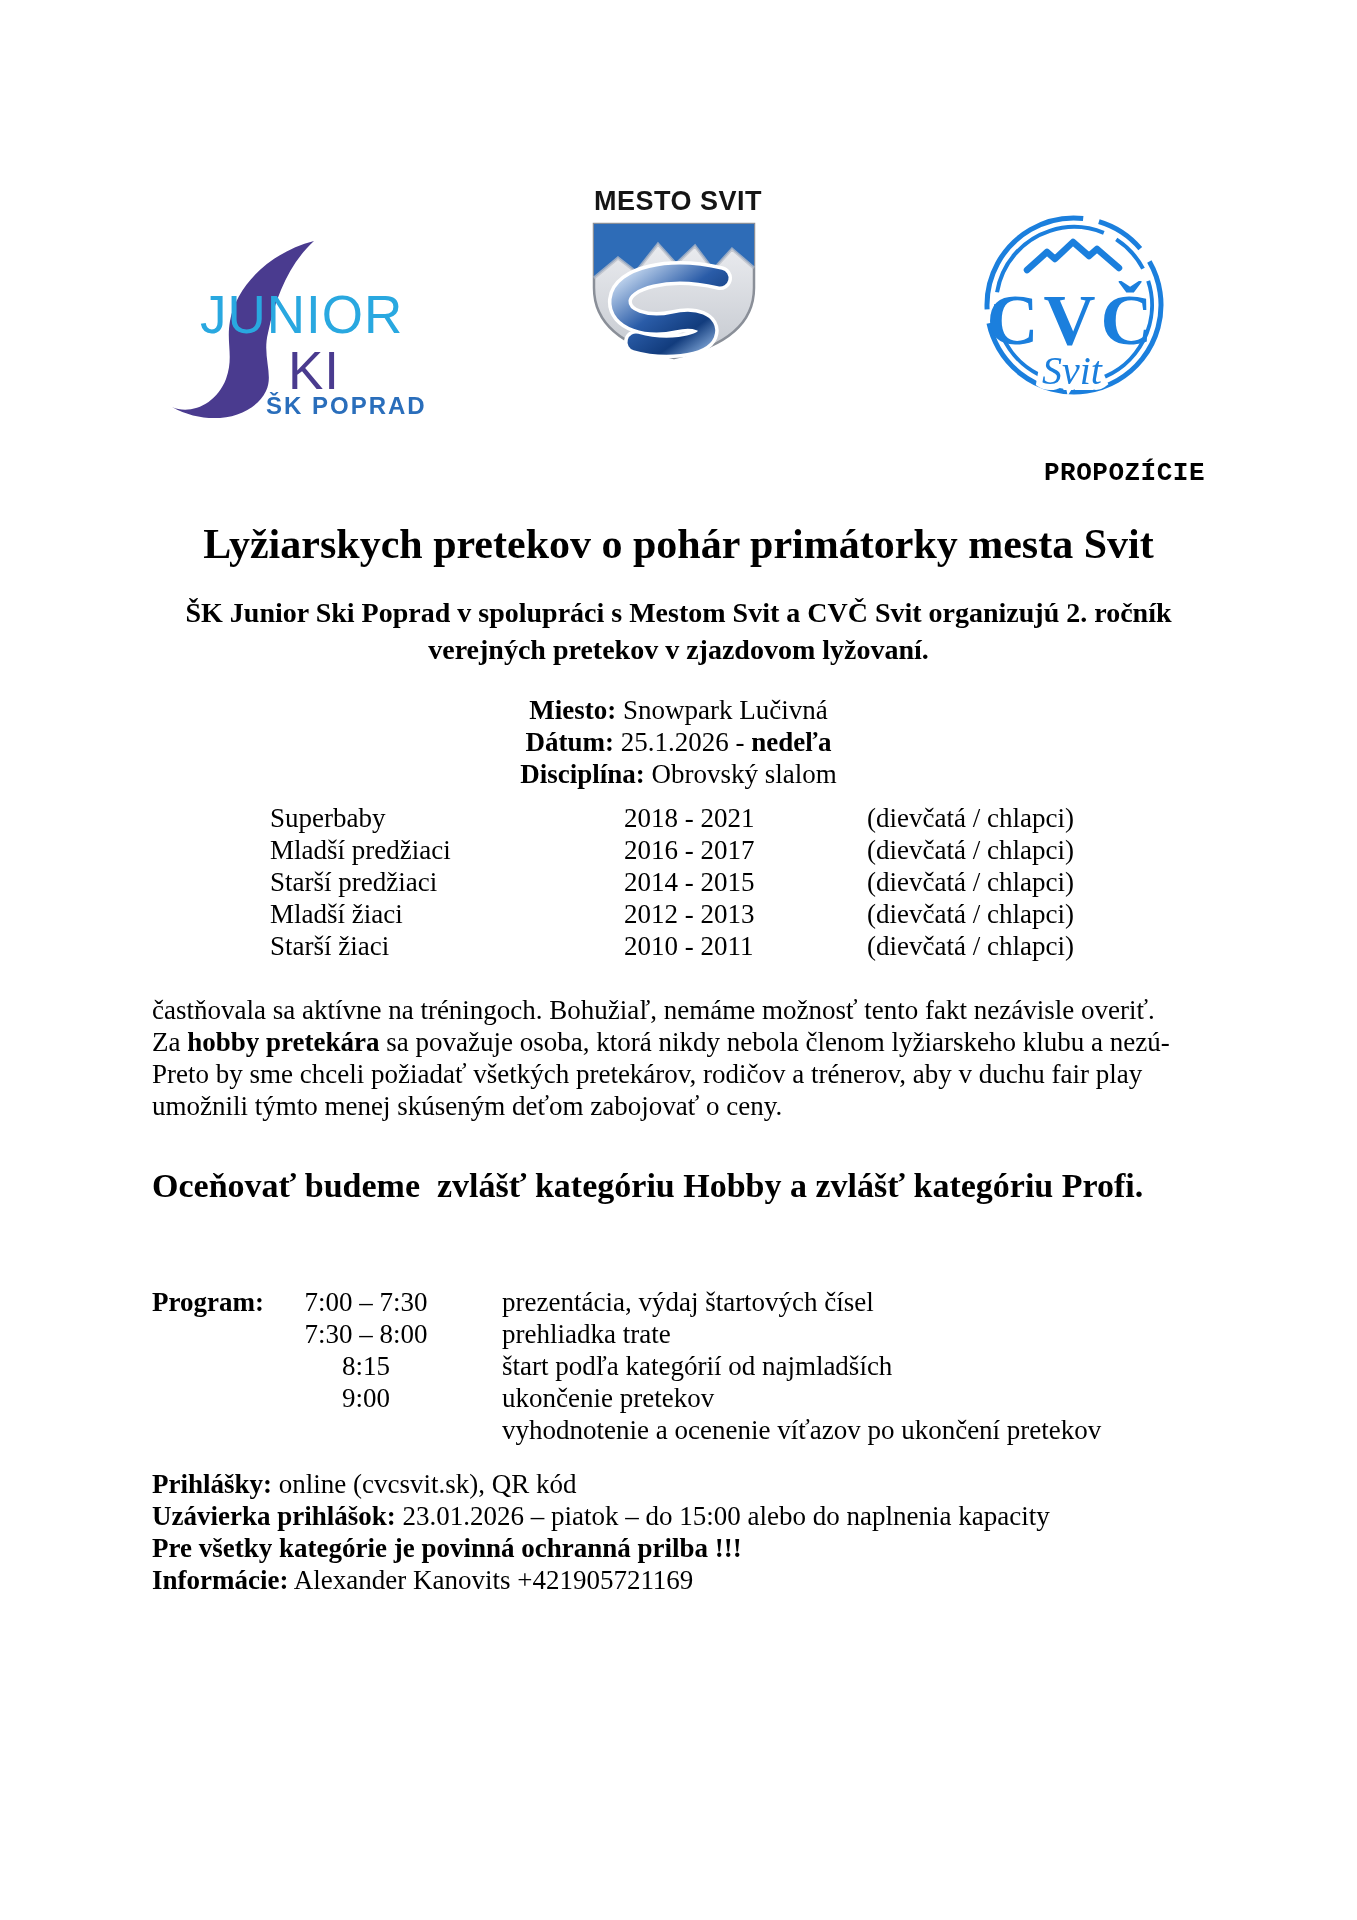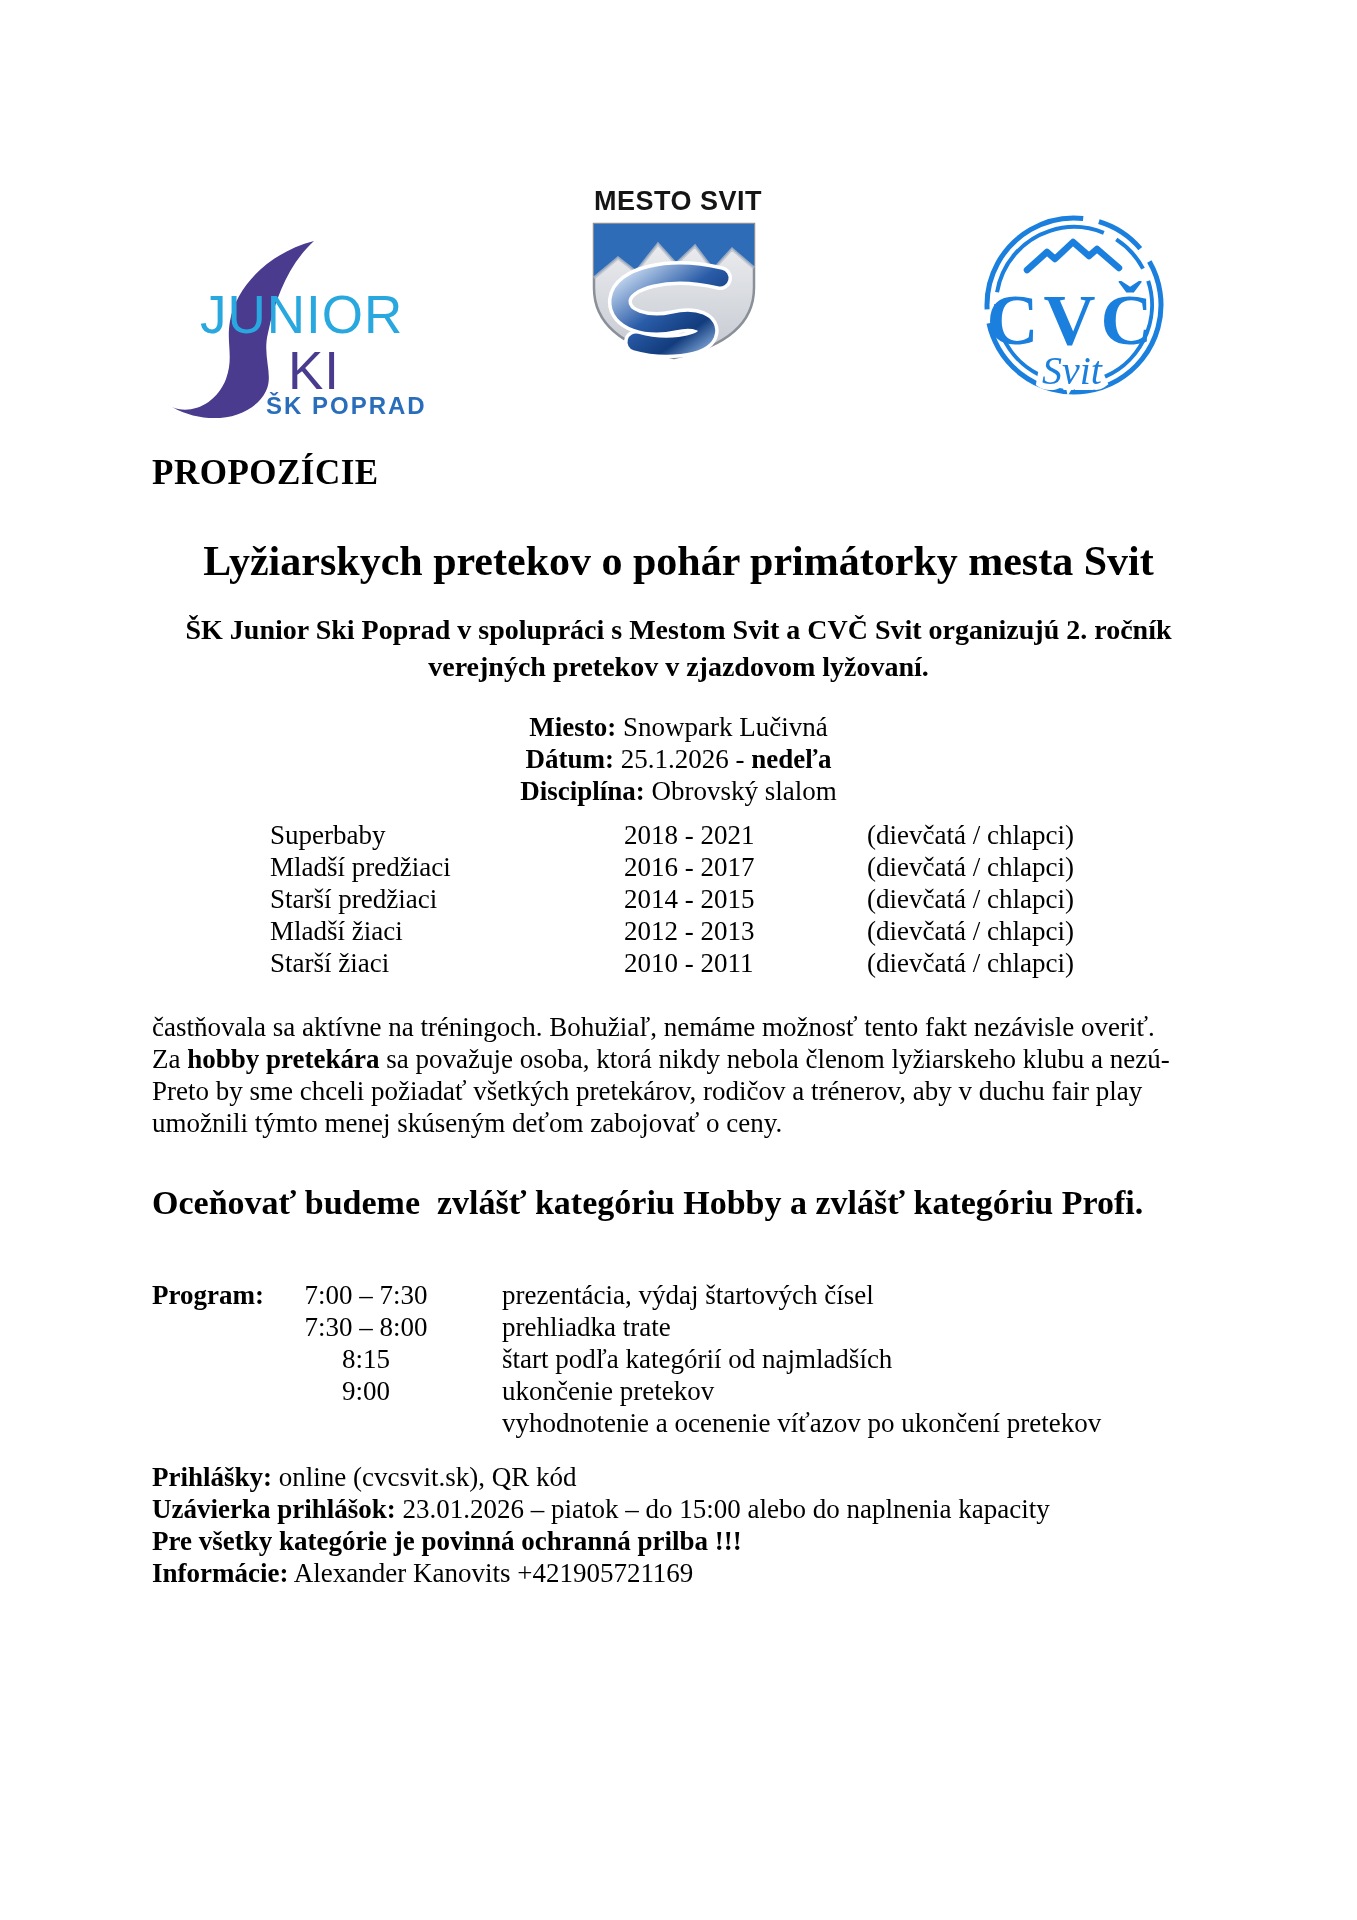--- a/index.html
+++ b/index.html
@@ -3,33 +3,33 @@
 <meta charset="utf-8">
 <style>
   html,body{margin:0;padding:0;background:#fff;}
   .page{position:relative;width:1357px;height:1920px;background:#ffffff;
         font-family:"Liberation Serif","DejaVu Serif",serif;color:#000;overflow:hidden;}
   .logo{position:absolute;}
   .mesto-label{position:absolute;left:560px;top:186px;width:236px;text-align:center;
         font-family:"Liberation Sans","DejaVu Sans",sans-serif;font-weight:700;
         font-size:27px;letter-spacing:.5px;color:#151515;}
   .content{position:absolute;left:152px;top:452px;width:1053px;}
-  .kicker{font-size:35px;font-weight:bold;text-align:left;line-height:42px;letter-spacing:.5px;}
-  .title{font-size:42px;font-weight:bold;text-align:center;line-height:52px;margin-top:41px;white-space:nowrap;}
+  .kicker{font-size:26px;font-weight:bold;text-align:right;line-height:42px;letter-spacing:.5px;font-family:Liberation Mono, monospace;}
+  .title{font-size:42px;font-weight:bold;text-align:center;line-height:52px;margin-top:24px;white-space:nowrap;}
   .organizer{font-size:28px;font-weight:bold;text-align:center;line-height:37px;margin-top:24px;}
   .info{font-size:27px;line-height:32px;text-align:center;margin-top:26px;}
   .cat-heading{font-size:27px;font-weight:bold;text-align:center;line-height:32px;margin-top:28px;}
   .cat-table{font-size:27px;line-height:32px;margin-top:12px;}
   .cat-row{display:flex;padding-left:118px;}
   .cat-name{width:354px;}
   .cat-years{width:243px;}
   .target{font-size:27px;line-height:32px;margin-top:18px;}
   .fairplay{font-size:27px;line-height:32px;margin-top:32px;white-space:nowrap;}
   .awards{font-size:34px;line-height:32px;margin-top:48px;font-weight:bold;white-space:pre-wrap;}
-  .program{font-size:27px;line-height:32px;margin-top:60px;}
+  .program{font-size:27px;line-height:32px;margin-top:84px;}
   .program-row{display:flex;}
   .p-label{width:138px;font-weight:bold;}
   .p-time{width:152px;text-align:center;font-weight:normal;white-space:nowrap;}
   .p-desc{padding-left:60px;white-space:nowrap;}
   .footer{font-size:27px;line-height:32px;margin-top:22px;}
   .footer div{white-space:nowrap;}
   b{font-weight:bold;}
   .logo-sans{font-family:"Liberation Sans","DejaVu Sans",sans-serif;}
 </style>
 </head>

